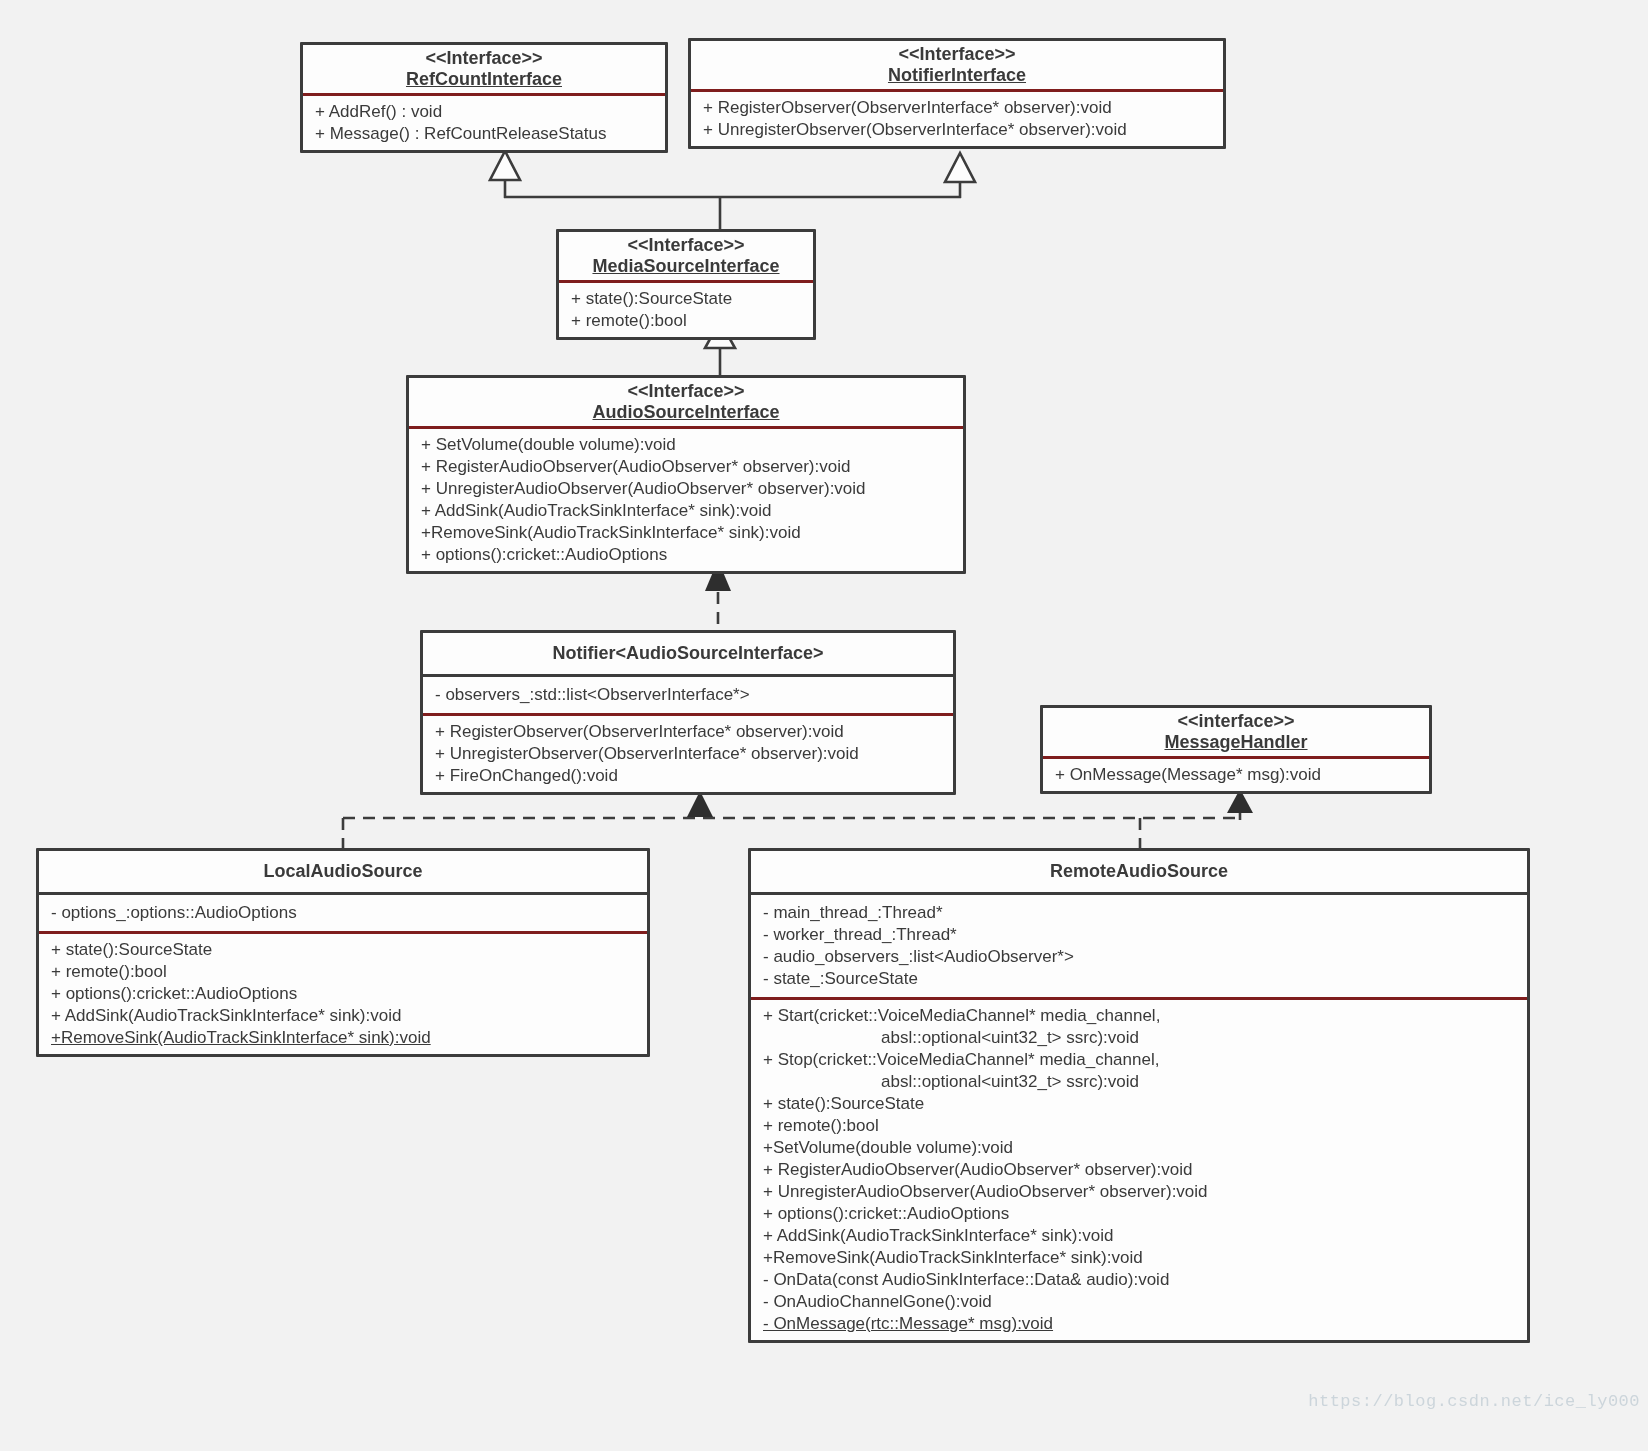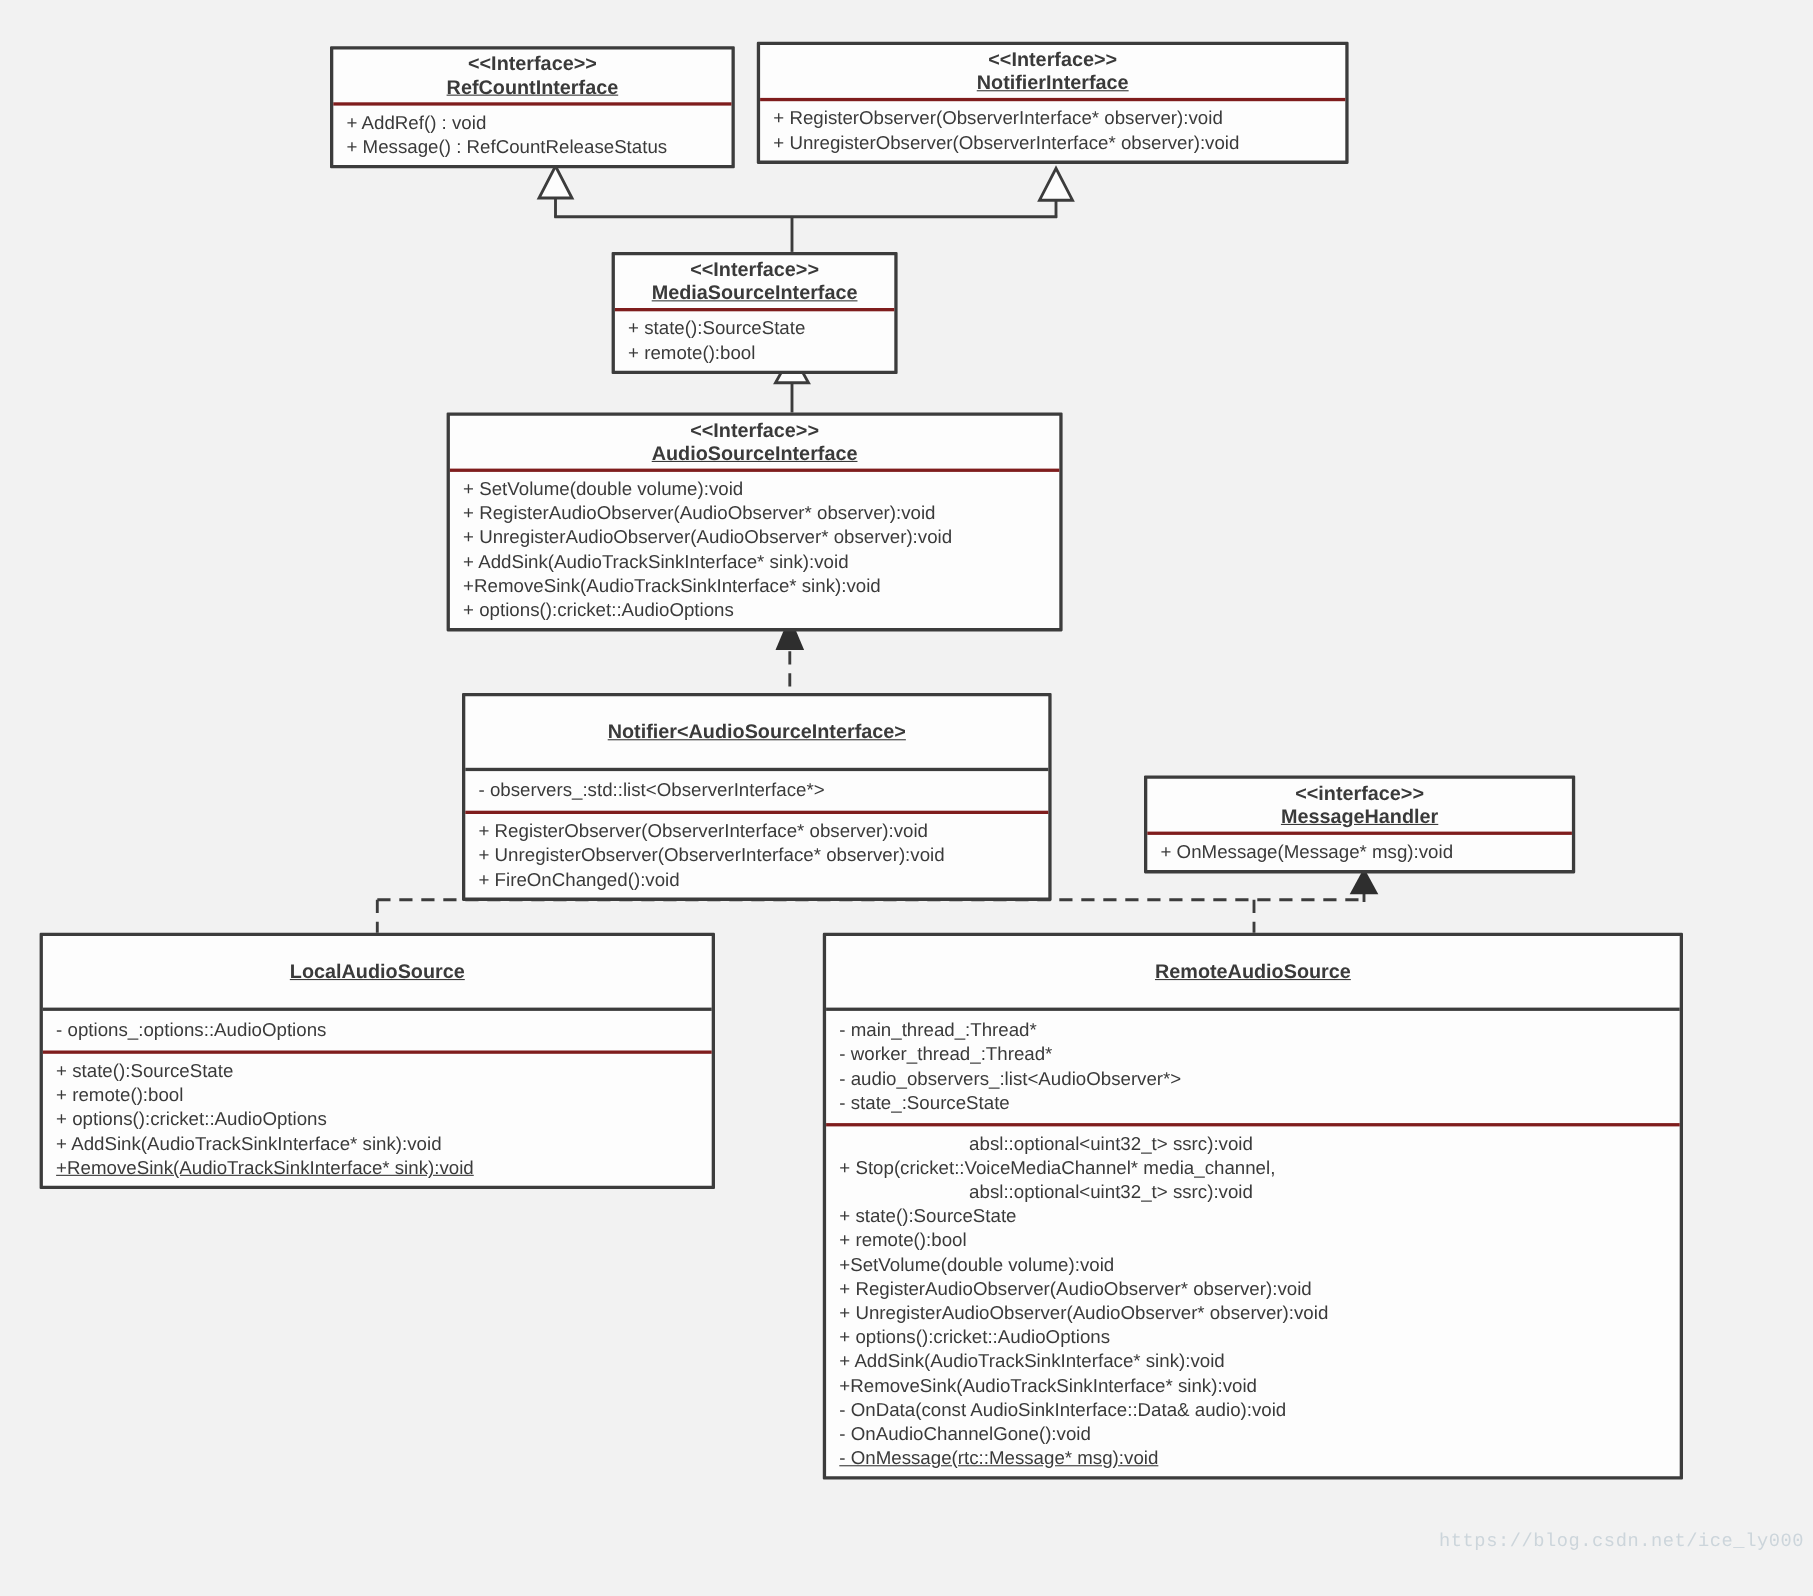--- a/index.html
+++ b/index.html
@@ -2,21 +2,21 @@
 <html><head>
 <meta charset="utf-8">
 <style>
   html,body{margin:0;padding:0;background:#f2f2f2;}
   .canvas{position:relative;width:1648px;height:1451px;background:#f2f2f2;overflow:hidden;
           font-family:"Liberation Sans",sans-serif;color:#3a3a3a;}
   .connectors{position:absolute;left:0;top:0;width:1648px;height:1451px;pointer-events:none;}
   .uml-box{position:absolute;background:#fdfdfd;border:3px solid #3c3c3c;border-radius:1px;
            box-sizing:border-box;}
   .uml-head{padding:3px 6px;text-align:center;font-weight:bold;font-size:18px;line-height:21px;}
-  .uml-head.pad-head{padding:22px 6px;text-decoration:underline;}
+  .uml-head.pad-head{padding:10px 6px;}
   .uml-head .cname.u{text-decoration:underline;}
   .uml-attrs{border-top:3px solid #3c3c3c;padding:7px 12px;font-size:17px;line-height:22px;}
   .uml-methods{border-top:3px solid #7f1d1d;padding:5px 12px;font-size:17px;line-height:22px;}
   .row{white-space:pre;}
   .row.u{text-decoration:underline;}
   .row.ind{padding-left:118px;}
   .watermark{position:absolute;right:8px;top:1392px;font-size:17px;color:#ccd5db;letter-spacing:.5px;font-family:Liberation Mono, monospace;}
 </style>
 </head>
 <body>
@@ -144,20 +144,21 @@
     <div class="uml-head pad-head">
       <div class="cname">RemoteAudioSource</div>
     </div>
     <div class="uml-attrs">
         <div class="row">- main_thread_:Thread*</div>
         <div class="row">- worker_thread_:Thread*</div>
         <div class="row">- audio_observers_:list&lt;AudioObserver*&gt;</div>
         <div class="row">- state_:SourceState</div>
       </div>
     <div class="uml-methods">
+        <div class="row">+ Start(cricket::VoiceMediaChannel* media_channel,</div>
         <div class="row ind">absl::optional&lt;uint32_t&gt; ssrc):void</div>
         <div class="row">+ Stop(cricket::VoiceMediaChannel* media_channel,</div>
         <div class="row ind">absl::optional&lt;uint32_t&gt; ssrc):void</div>
         <div class="row">+ state():SourceState</div>
         <div class="row">+ remote():bool</div>
         <div class="row">+SetVolume(double volume):void</div>
         <div class="row">+ RegisterAudioObserver(AudioObserver* observer):void</div>
         <div class="row">+ UnregisterAudioObserver(AudioObserver* observer):void</div>
         <div class="row">+ options():cricket::AudioOptions</div>
         <div class="row">+ AddSink(AudioTrackSinkInterface* sink):void</div>

